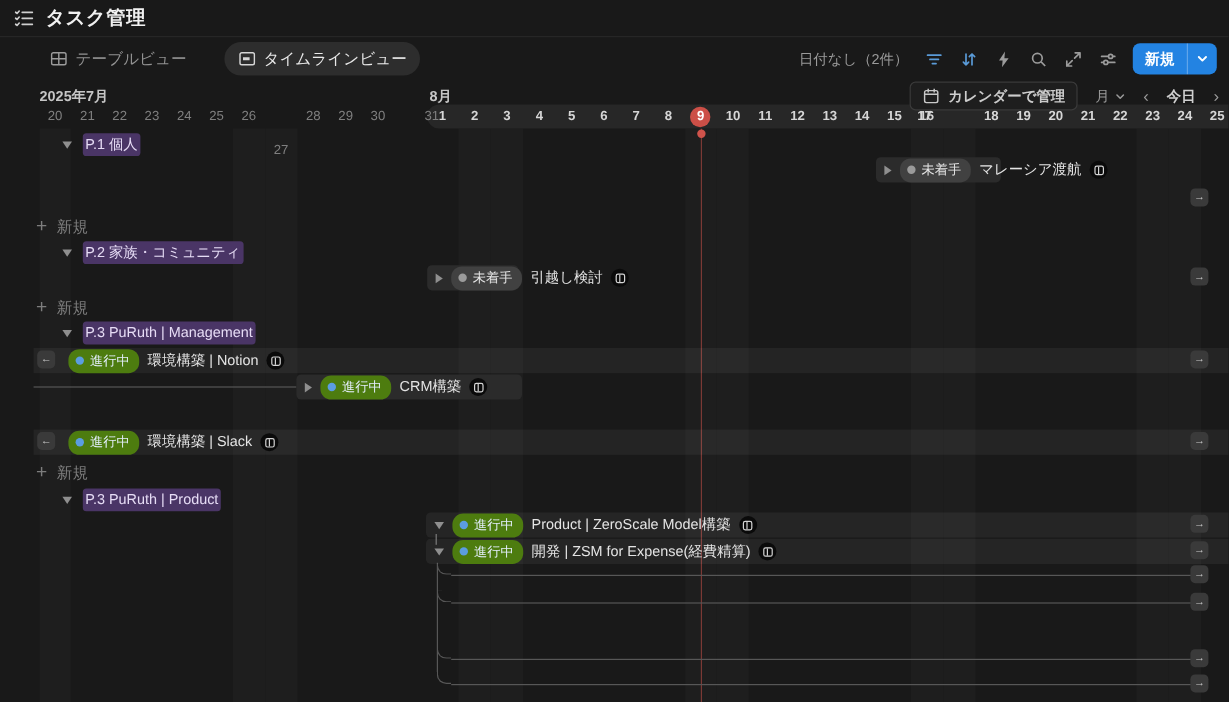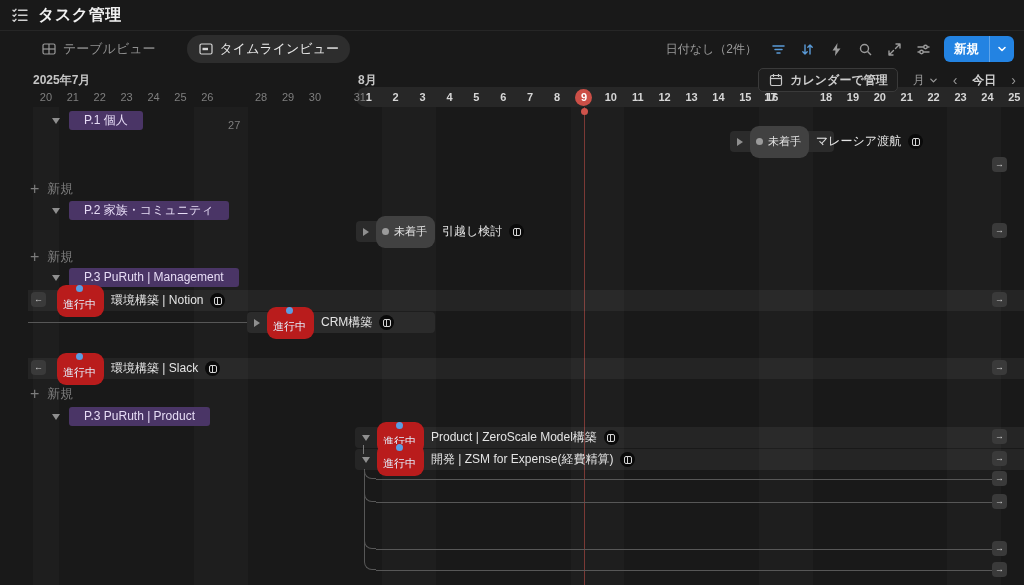--- a/index.html
+++ b/index.html
@@ -39,34 +39,34 @@
 
   
   .stripe{position:absolute;top:107px;height:478px;background:rgba(255,255,255,.024);z-index:0;}
   .today-line{position:absolute;left:584px;top:107px;width:1px;height:478px;background:rgba(216,84,76,.5);z-index:1;}
   .today-dot{position:absolute;left:581px;top:108px;width:7px;height:7px;border-radius:50%;background:#d0534b;z-index:1;}
 
   .grow{position:absolute;display:flex;align-items:center;gap:9px;z-index:2;}
   .tri{width:0;height:0;display:inline-block;flex-shrink:0;cursor:pointer;}
   .tri.down{border-left:4.5px solid transparent;border-right:4.5px solid transparent;border-top:6px solid #8f8f8f;}
   .tri.right{border-top:4.5px solid transparent;border-bottom:4.5px solid transparent;border-left:6px solid #8f8f8f;}
-  .gbadge{height:19px;line-height:19px;padding:0 15px;border-radius:3px;background:#4a3566;color:#e6dcf5;font-size:12px;font-weight:500;white-space:nowrap;cursor:pointer;}
+  .gbadge{height:19px;line-height:19px;padding:0 2px;border-radius:3px;background:#4a3566;color:#e6dcf5;font-size:12px;font-weight:500;white-space:nowrap;cursor:pointer;}
   .newrow{position:absolute;left:30px;display:flex;align-items:center;gap:8px;color:#7d7d7d;font-size:13px;z-index:2;cursor:pointer;white-space:nowrap;}
   .newrow .plus{font-size:16px;line-height:1;font-weight:400;}
 
   .bar{position:absolute;height:21px;background:#2b2b2b;border-radius:4px;display:flex;align-items:center;gap:7px;padding-left:7px;z-index:2;white-space:nowrap;cursor:pointer;}
   .bar>*{flex-shrink:0;}
   .bigbar{position:absolute;left:355px;right:0;height:21px;background:rgba(255,255,255,.055);border-radius:4px 0 0 4px;display:flex;align-items:center;gap:7px;padding-left:7px;z-index:2;white-space:nowrap;cursor:pointer;}
   .bigbar>*{flex-shrink:0;}
   .strip{position:absolute;left:28px;right:0;height:21px;background:rgba(255,255,255,.05);display:flex;align-items:center;z-index:2;cursor:pointer;}
   .strip .content{display:flex;align-items:center;gap:7px;margin-left:29px;white-space:nowrap;}
   .btitle{font-size:12px;color:#e4e4e4;}
-  .status{display:inline-flex;align-items:center;gap:5px;height:32px;padding:0 8px 0 6px;border-radius:9px;font-size:11px;font-weight:500;}
+  .status{display:inline-flex;align-items:center;gap:5px;height:20px;padding:0 8px 0 6px;border-radius:9px;font-size:11px;font-weight:500;}
   .status .dot{width:7px;height:7px;border-radius:50%;}
-  .status.blue{background:#b91c1c;color:#e3eefb;flex-direction:column;}
+  .status.blue{background:#4d7c0f;color:#e3eefb;}
   .status.blue .dot{background:#5b9de1;}
   .status.gray{background:#414141;color:#e5e5e5;}
   .status.gray .dot{background:#9b9b9b;}
   .status em{font-style:normal;}
   .peek{width:15px;height:15px;border-radius:50%;background:#0a0a0a;display:inline-flex;align-items:center;justify-content:center;cursor:pointer;}
   .peek i{display:block;width:8px;height:8px;border:1px solid #d5d5d5;border-radius:2px;position:relative;}
   .peek i::after{content:"";position:absolute;left:2px;top:0;bottom:0;width:1px;background:#d5d5d5;}
 
   .edge{position:absolute;width:15px;height:15px;border-radius:4px;background:#3a3a3a;color:#c9c9c9;display:flex;align-items:center;justify-content:center;font-size:9px;line-height:1;z-index:6;cursor:pointer;}
   .dep-h{position:absolute;height:1px;background:#575757;z-index:1;}

